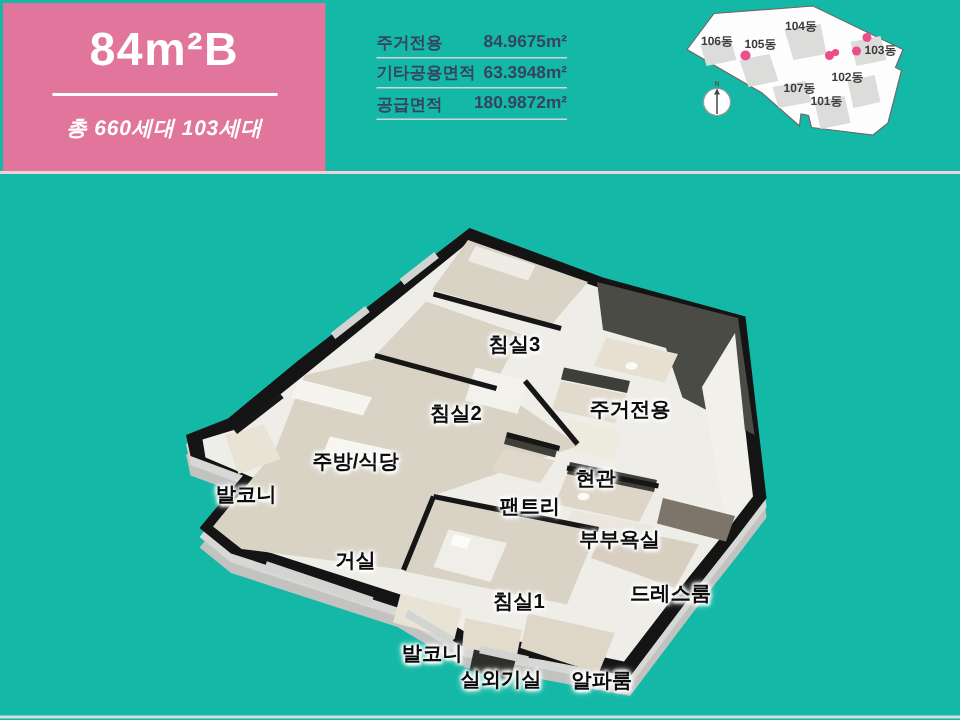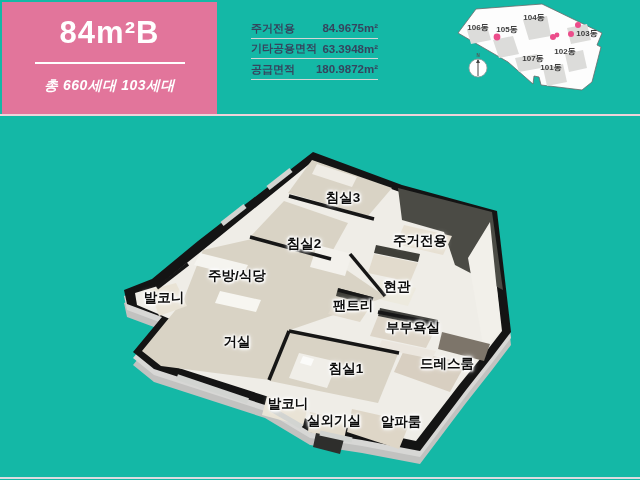--- a/index.html
+++ b/index.html
@@ -31,20 +31,21 @@
   
   .sitemap{position:absolute;left:455px;top:0px;width:185px;height:112px;}
   .sitemap text{font-size:8px;font-weight:bold;fill:#3c3c3c;text-anchor:middle;}
   .sitemap .compass-n{font-size:4.5px;fill:#555;}
   
   .plan-svg{position:absolute;left:0;top:0;width:640px;height:480px;}
   .room-label{
     position:absolute;transform:translate(-50%,-50%);
     font-size:13.5px;font-weight:bold;color:#0d0d0d;white-space:nowrap;
     text-shadow:0 0 3px #fff,0 0 3px #fff,0 0 4px #fff,0 0 6px #fff,1px 1px 2px #fff,-1px -1px 2px #fff;
+    margin-top:32px;
   }
 </style>
 </head>
 <body>
 
 <div class="stage">
 
   <div class="hd-box">
     <div class="hd-title">84m²B</div>
     <div class="hd-rule"></div>

